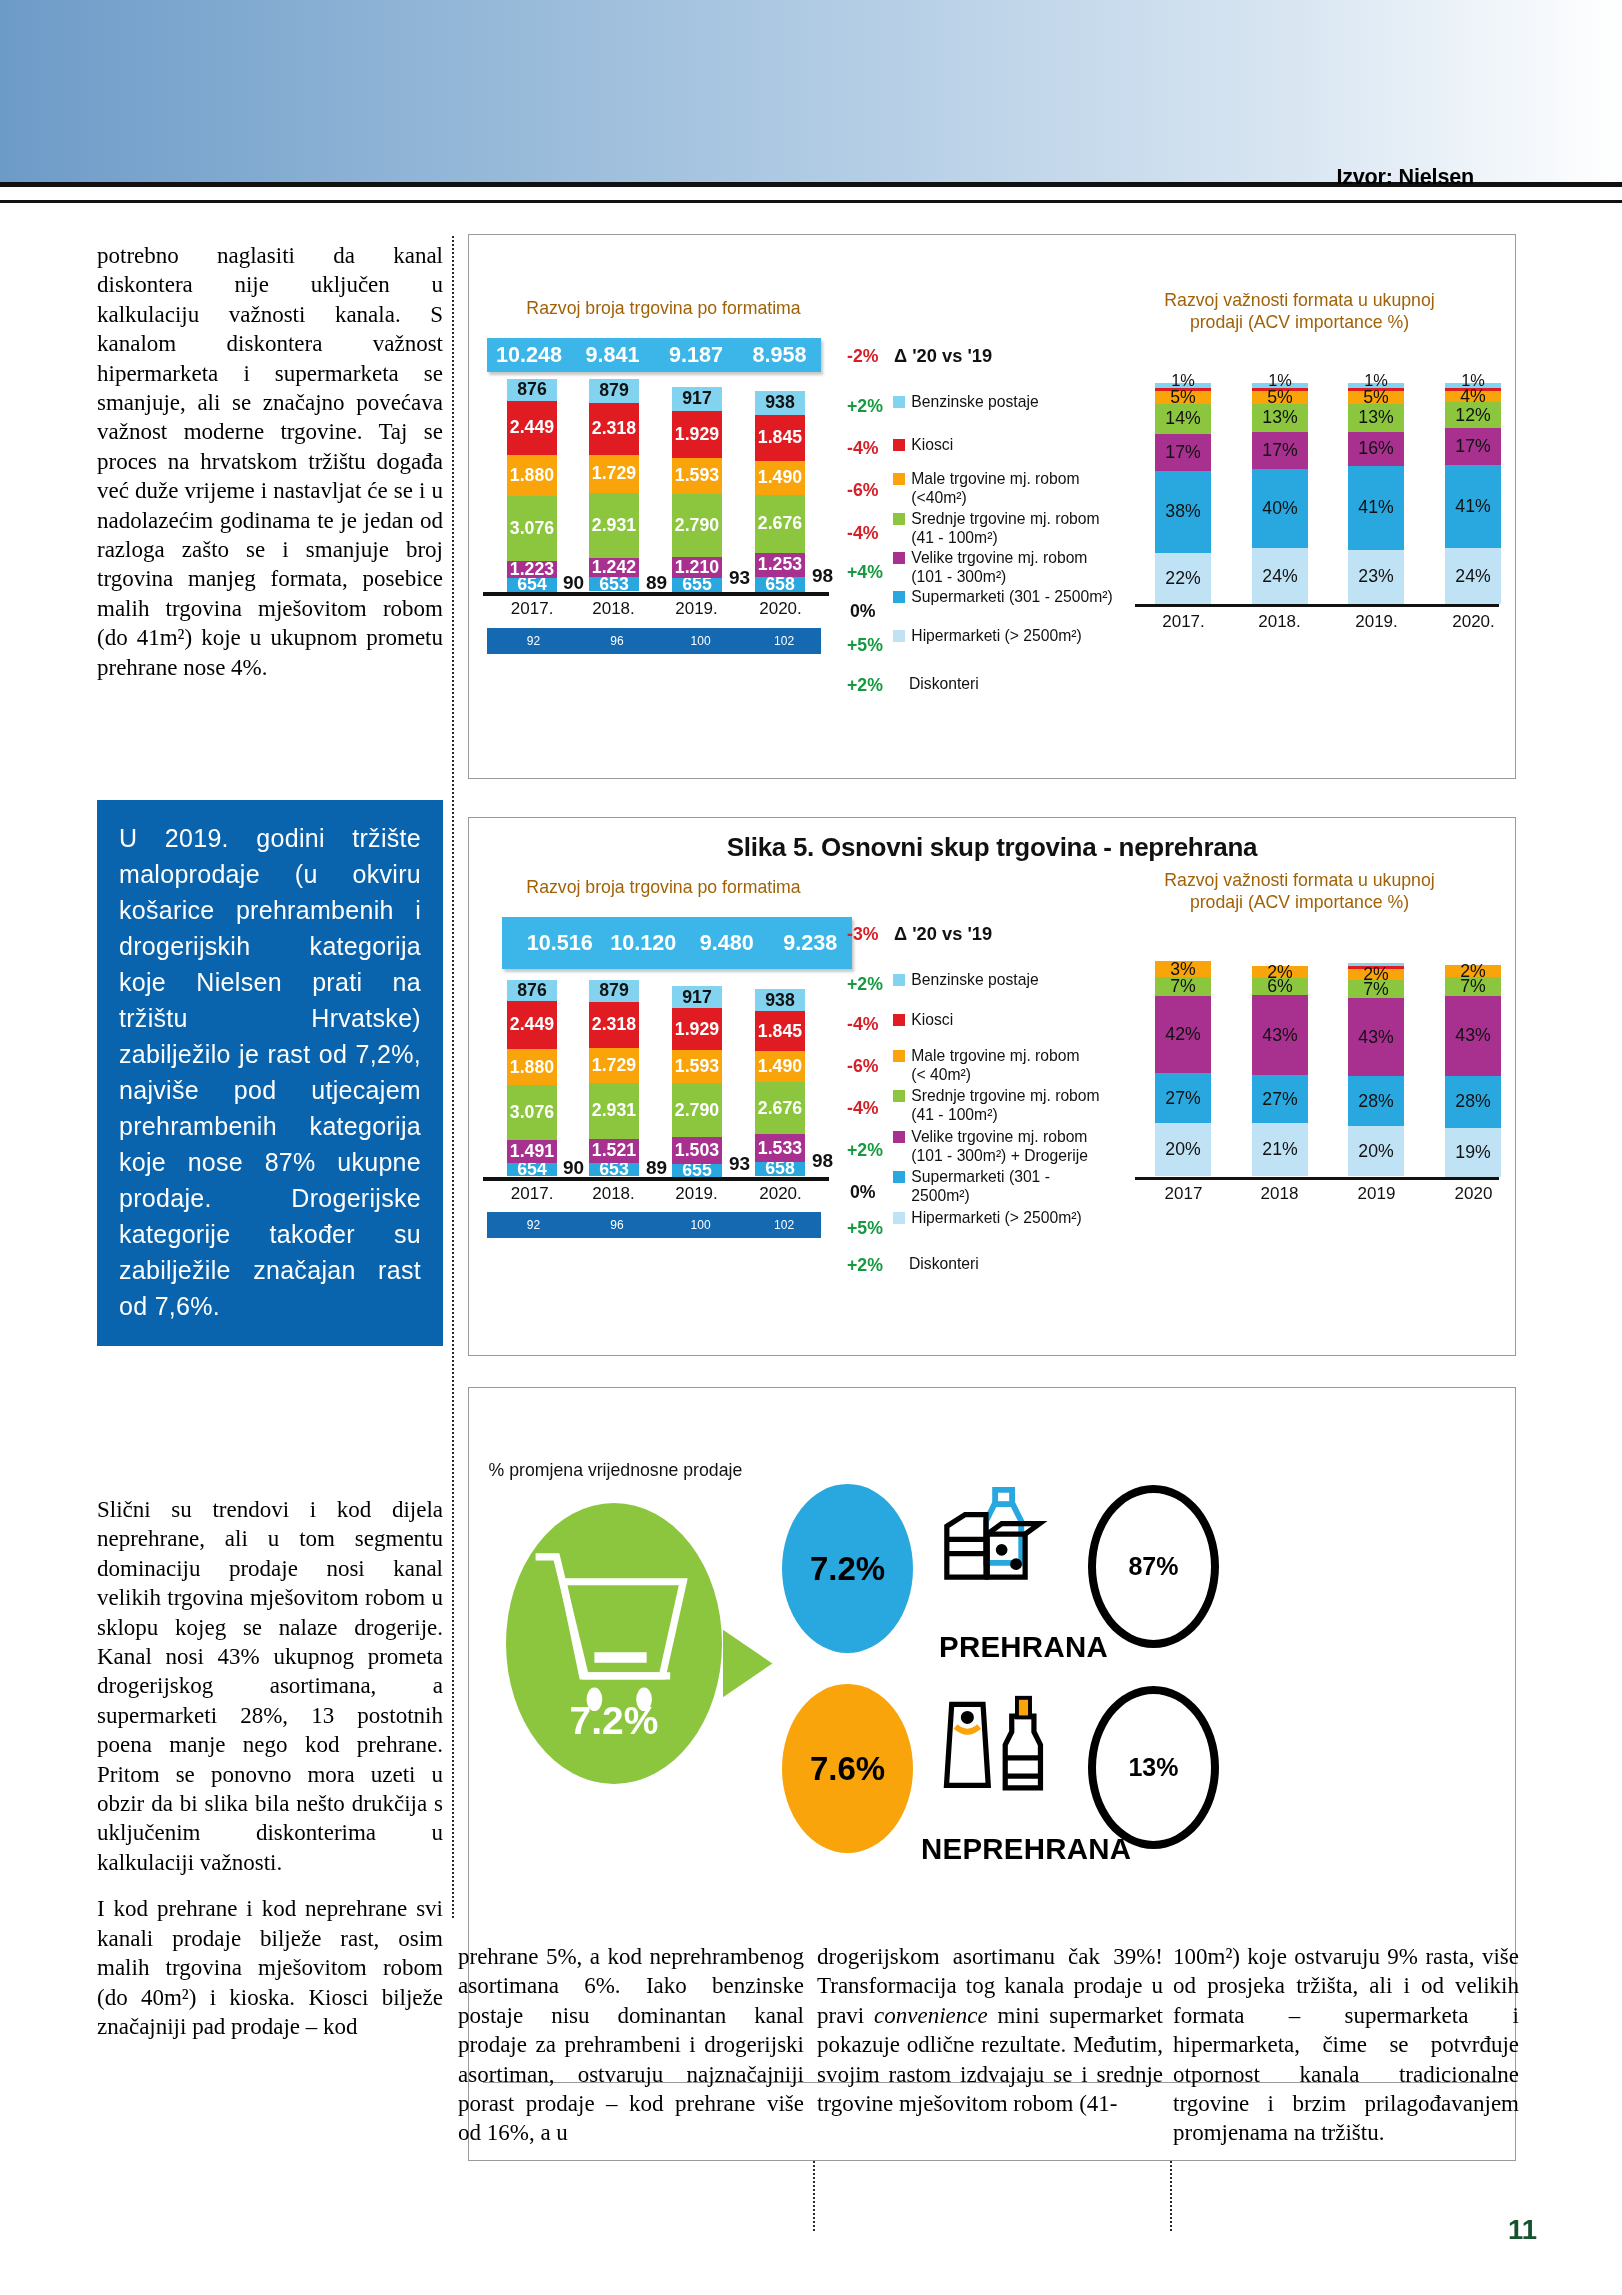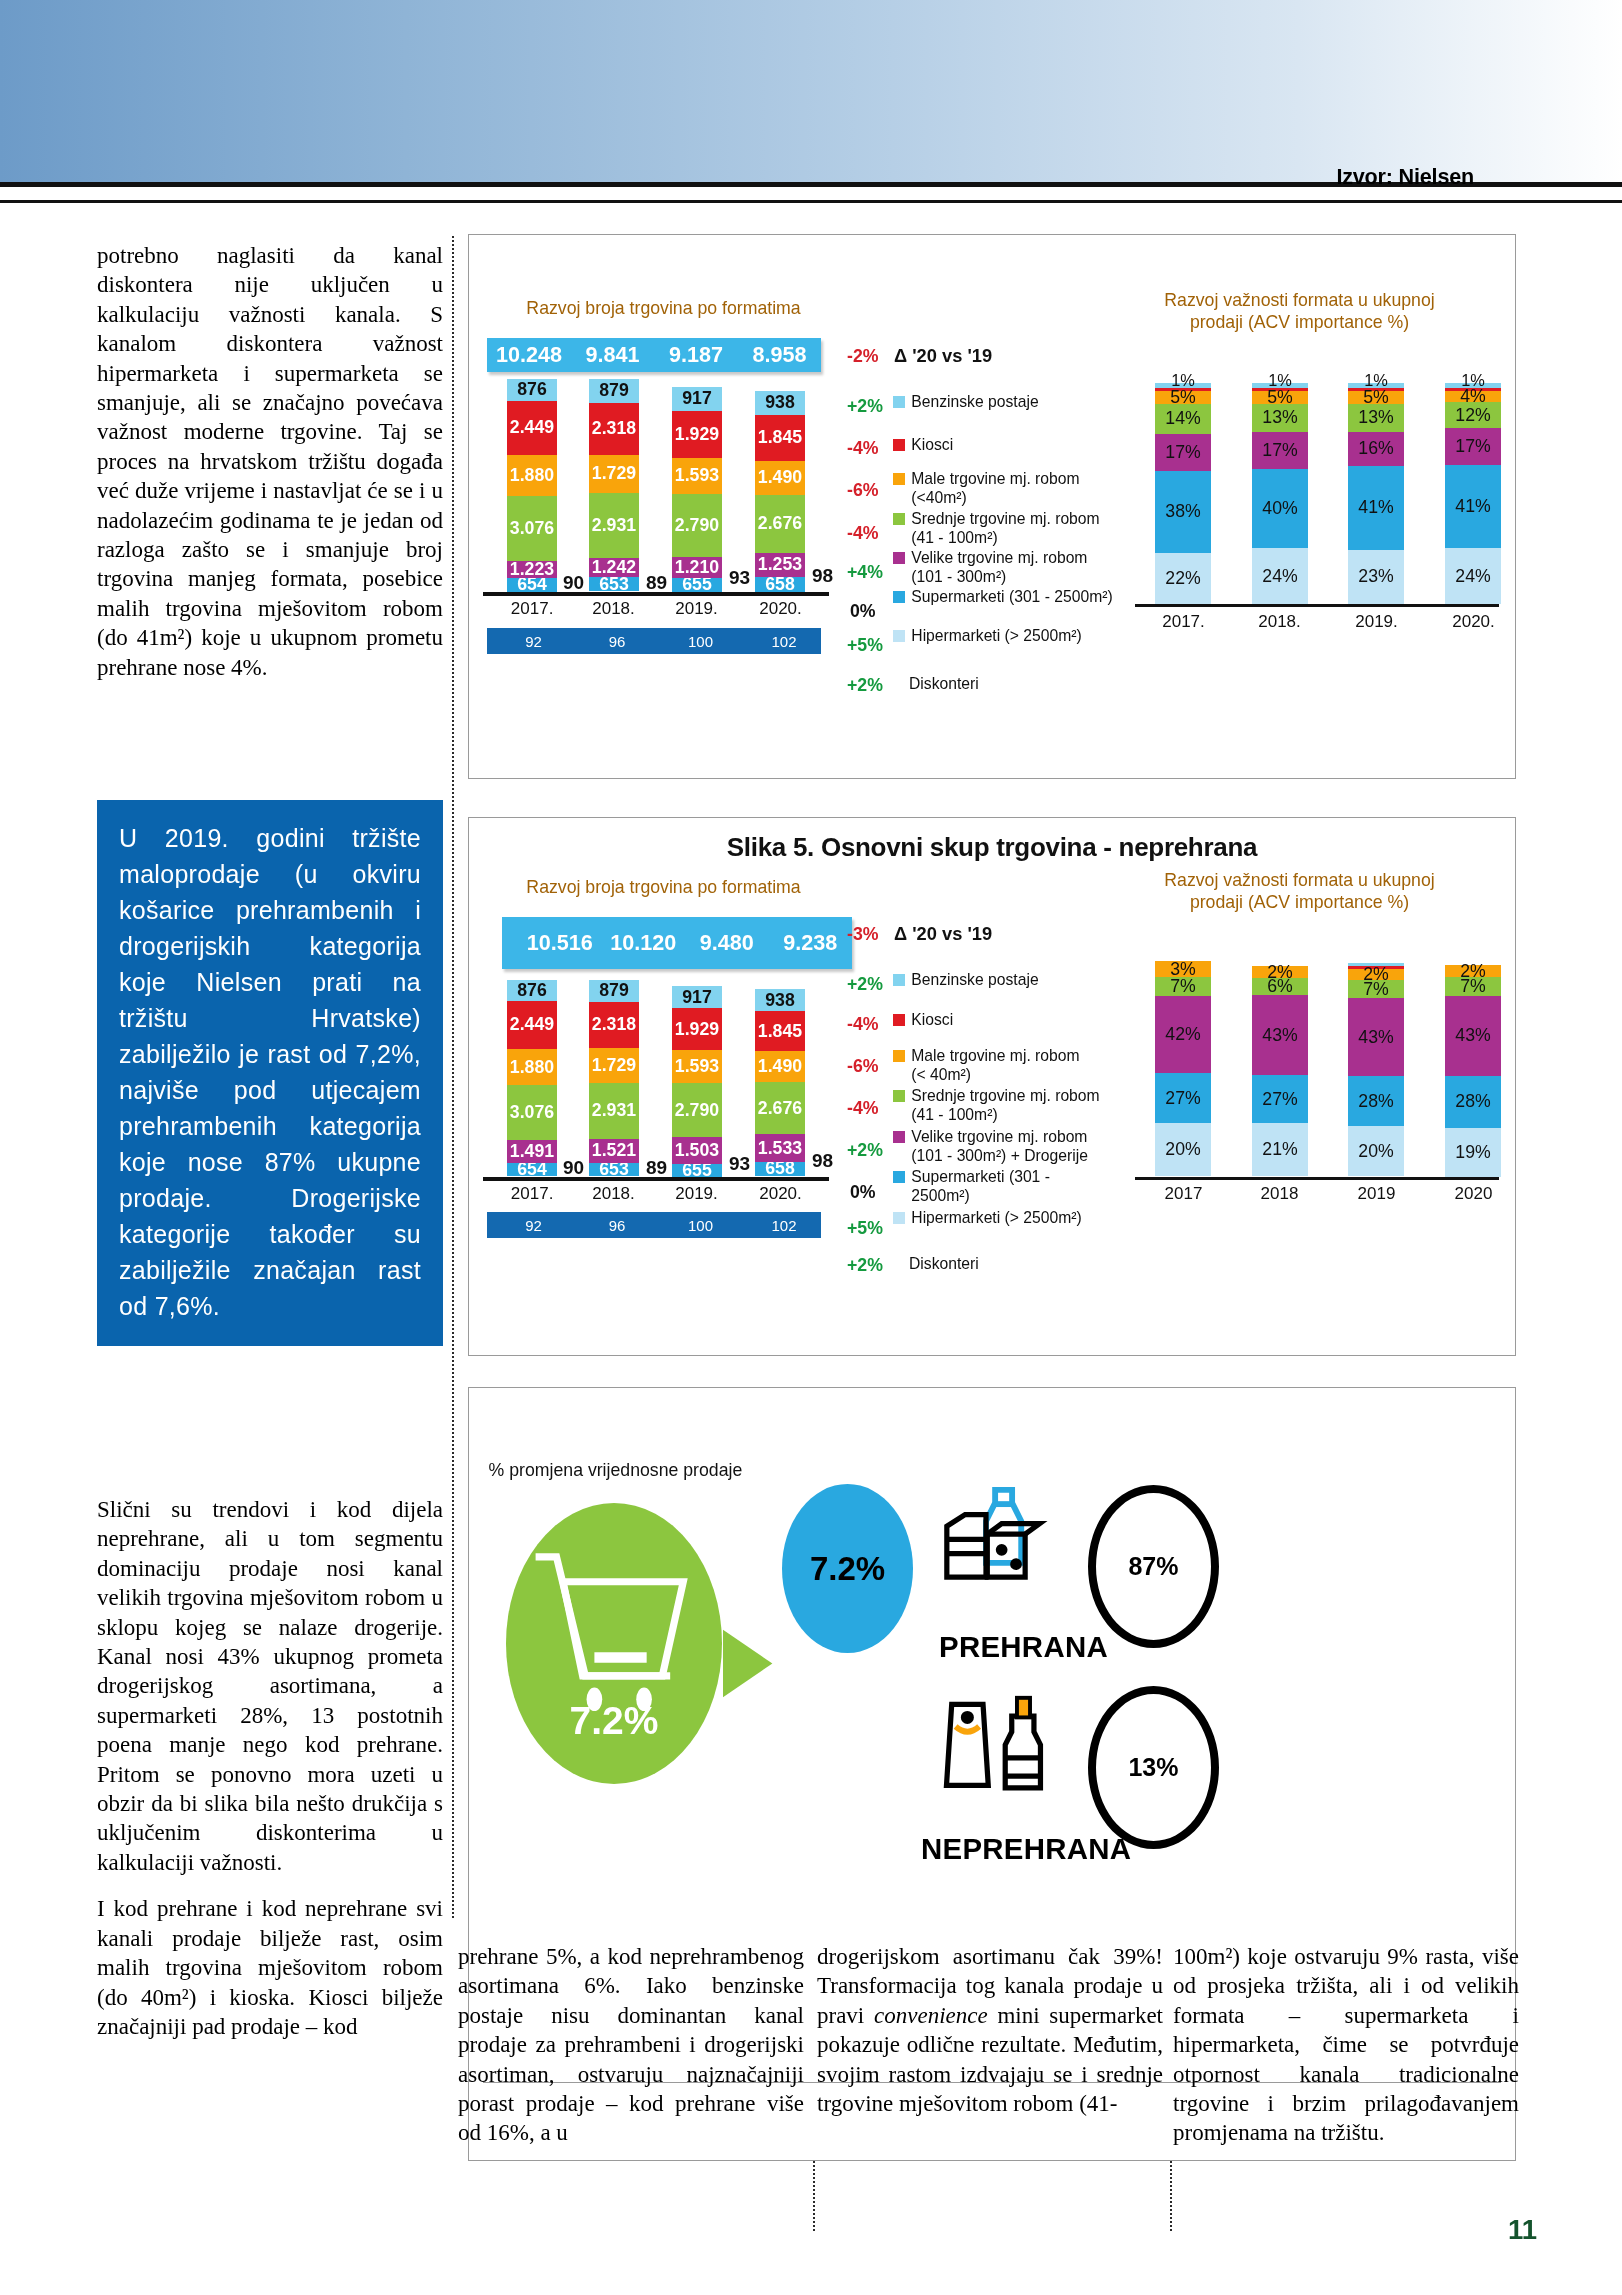--- a/index.html
+++ b/index.html
@@ -91,21 +91,21 @@
   .totalbar span{
     flex:1;text-align:center;color:#fff;
     font-family:"Liberation Sans",sans-serif;
     font-weight:bold;font-size:21.6px;
   }
   .disbar{
     position:absolute;background:#1469b0;display:flex;align-items:center;
   }
   .disbar span{
     flex:1;text-align:center;color:#fff;
-    font-family:"Liberation Sans",sans-serif;font-size:15px;margin-left:9px;
+    font-family:"Liberation Sans",sans-serif;font-size:12px;margin-left:9px;
   }
   .axis{position:absolute;background:#111;height:3.9px;}
 
   .stack{position:absolute;width:50px;display:flex;flex-direction:column;}
   .seg{display:flex;align-items:center;justify-content:center;
        font-family:"Liberation Sans",sans-serif;font-weight:bold;
        font-size:17.7px;color:#fff;overflow:hidden;white-space:nowrap;}
   .seg.dark{color:#111;}
   .xlab{position:absolute;width:79px;text-align:center;
         font-family:"Liberation Sans",sans-serif;font-size:17px;color:#111;}
@@ -524,20 +524,23 @@
         <circle cx="96" cy="96" r="5" fill="#000"></circle>
         <circle cx="118" cy="118" r="5" fill="#000"></circle>
       </g>
     </svg>
 
     <div class="ring" style="left:619px;top:97px;width:115px;height:147px;">
       <span>87%</span>
     </div>
     <div class="seglabel" style="left:470px;top:242px;">PREHRANA</div>
 
+    <div class="ellipse" style="left:313px;top:296px;width:131px;height:169px;background:#f9a40b;">
+      <span class="val" style="font-size:33px;color:#000;">7.6%</span>
+    </div>
 
     <svg style="position:absolute;left:472px;top:302px;" width="118" height="124" viewBox="0 0 180 190">
       <g stroke="#000" stroke-width="8" fill="none">
         <path d="M16 22 h48 l8 124 h-64 z"></path>
         <circle cx="40" cy="42" r="6" fill="#000"></circle>
         <path d="M22 56 q18 16 36 0" stroke="#f9a40b" stroke-width="9"></path>
         <path d="M108 40 h34 v24 l10 20 v66 h-54 v-66 l10 -20 z"></path>
         <line x1="98" y1="104" x2="152" y2="104"></line>
         <line x1="98" y1="132" x2="152" y2="132"></line>
       </g>

